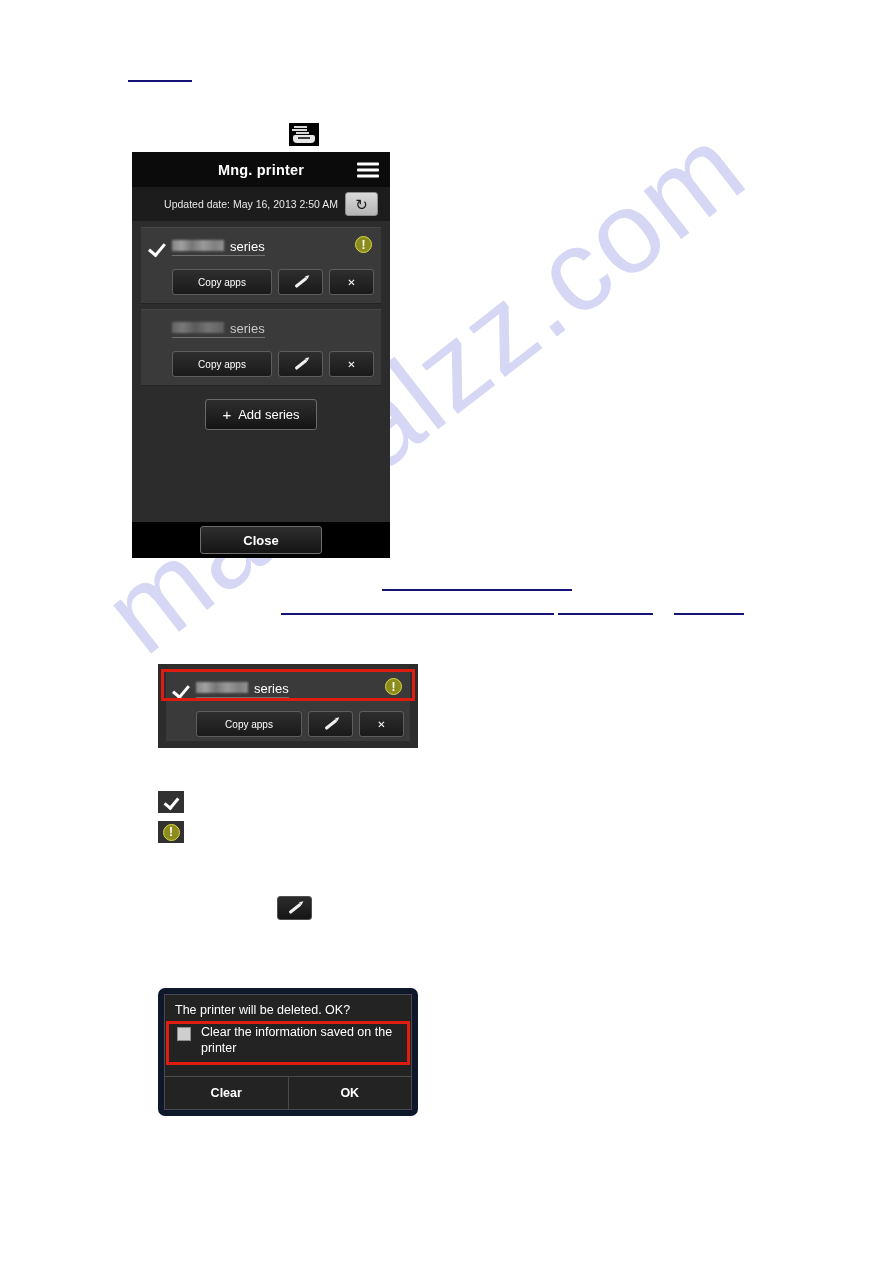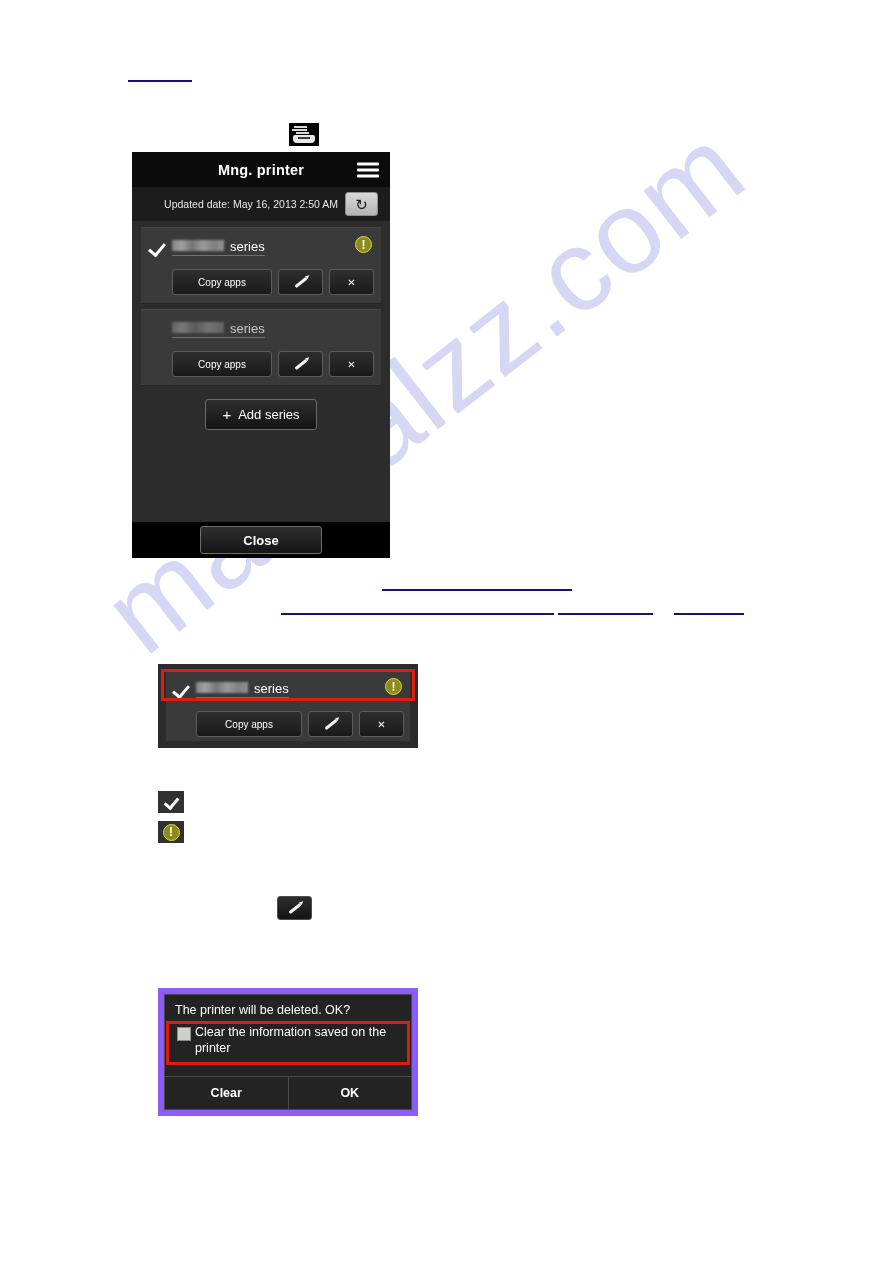--- a/index.html
+++ b/index.html
@@ -378,42 +378,43 @@
     transform: rotate(40deg);
   }
 
   
   .confirm-dialog {
     position: absolute;
     left: 158px;
     top: 988px;
     width: 260px;
     height: 128px;
-    background: #8b5cf6;
+    background: #0f172a;
     z-index: 3;
     box-sizing: border-box;
     padding: 6px;
+    border-radius: 7px;
   }
   .dialog-inner {
     border: 1px solid #4a4a4a;
     background: #232323;
     height: 100%;
     box-sizing: border-box;
     display: flex;
     flex-direction: column;
   }
   .dialog-question {
     color: #ffffff;
     font-size: 12.5px;
     padding: 8px 10px 4px 10px;
   }
   .dialog-option {
     display: flex;
     align-items: flex-start;
-    gap: 4px;
+    gap: 10px;
     padding: 4px 10px 8px 12px;
     flex: 1 1 auto;
   }
   .checkbox-box {
     width: 12px;
     height: 12px;
     background: #cfcfcf;
     border: 1px solid #8c8c8c;
     flex: 0 0 auto;
     margin-top: 2px;

